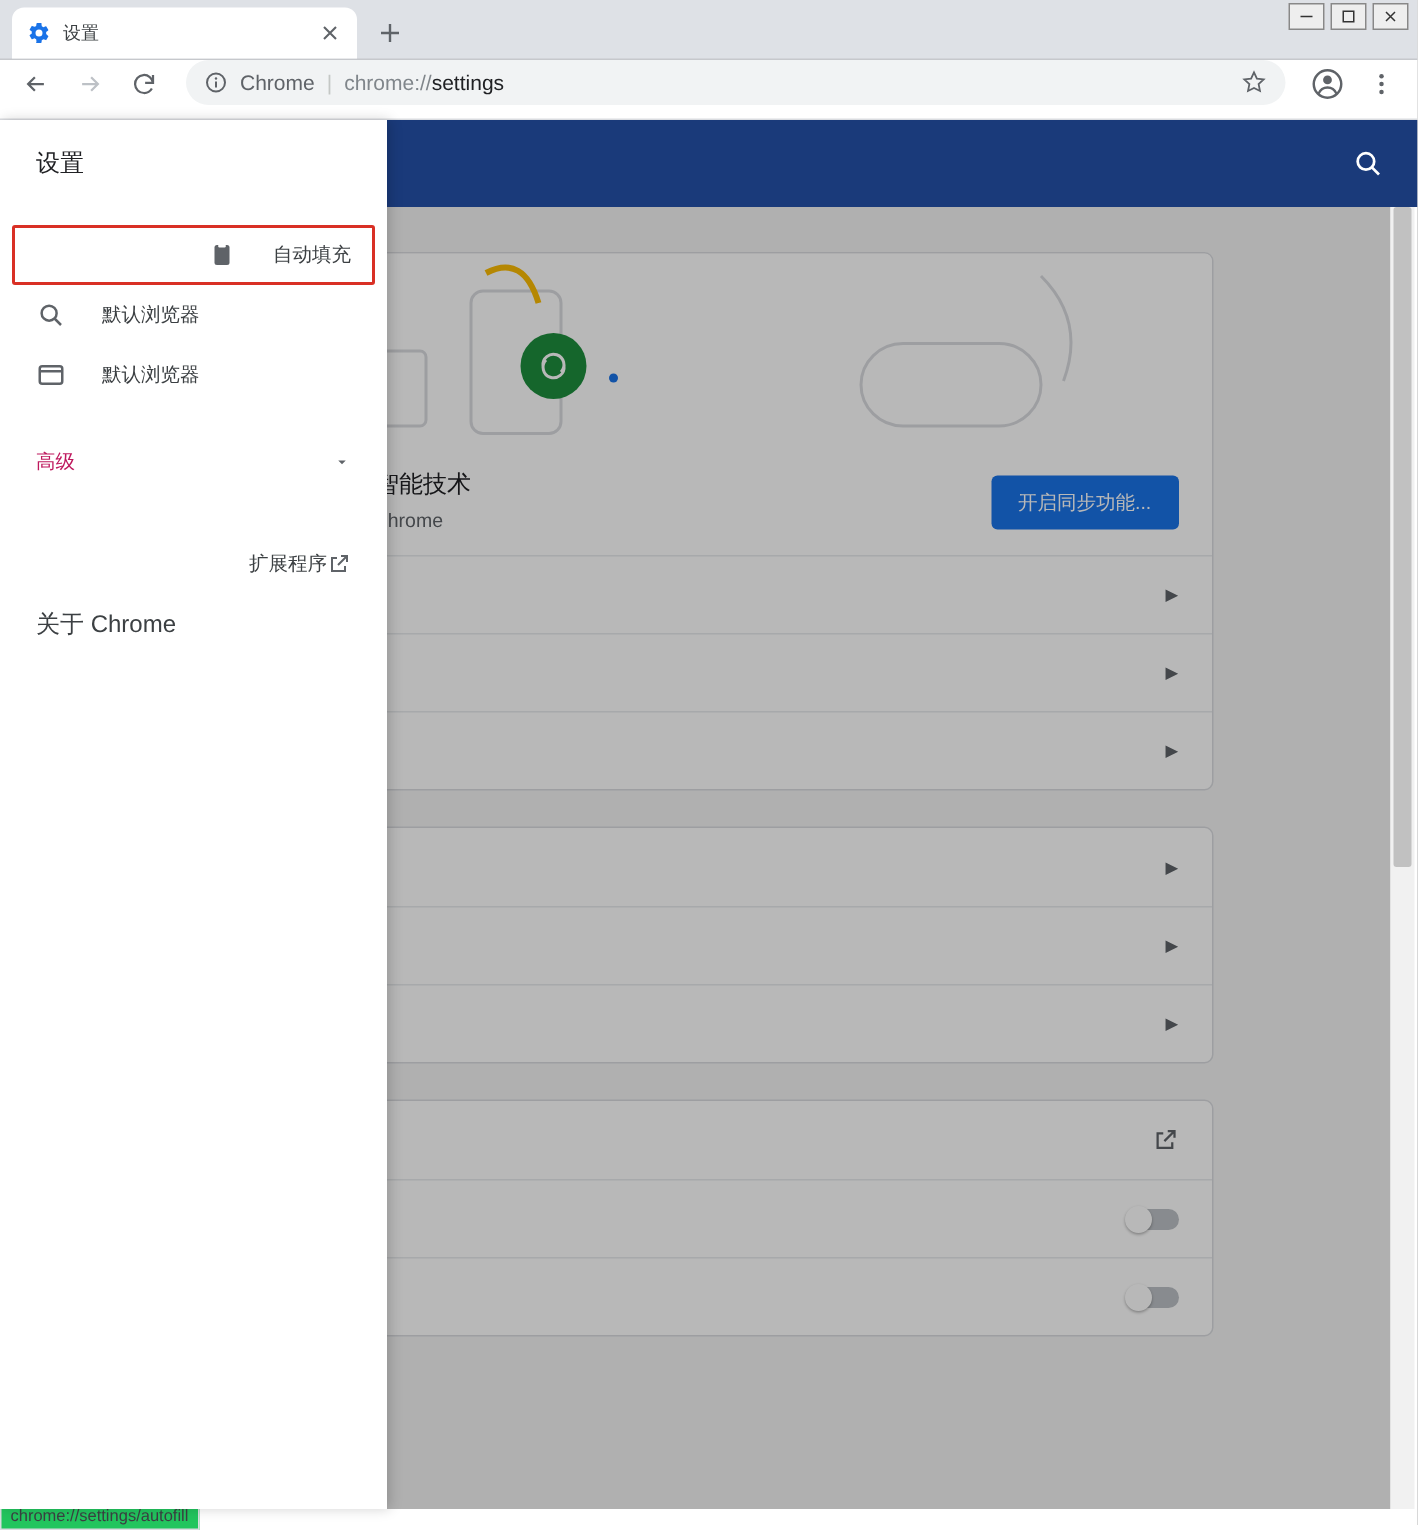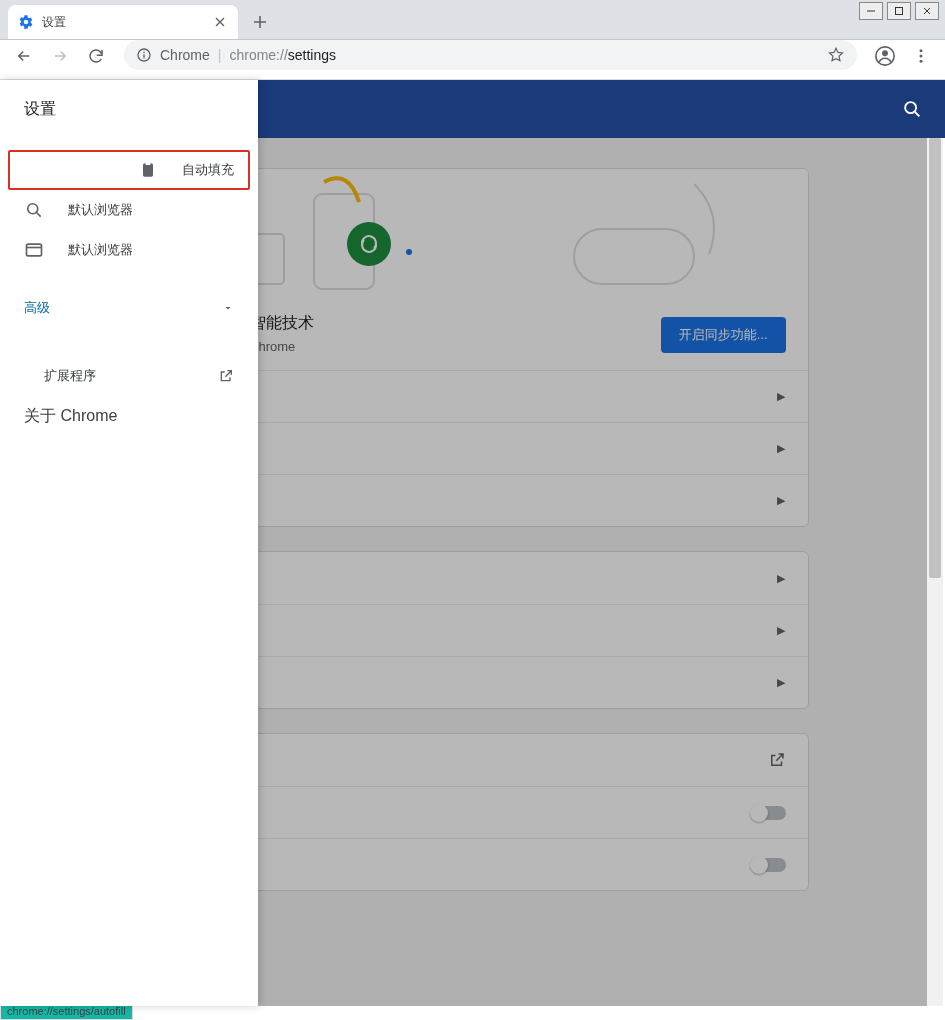--- a/index.html
+++ b/index.html
@@ -32,22 +32,22 @@
 .blue-header { position: absolute; left: 0; right: 0; top: 80px; height: 58px; background: #1a3a7a; display: flex; align-items: center; justify-content: flex-end; padding-right: 22px; }
 .search-icon-hdr { color: #fff; width: 22px; height: 22px; }
 
 
 .drawer { position: absolute; left: 0; top: 80px; bottom: 14px; width: 258px; background: #fff; box-shadow: 2px 0 8px rgba(0,0,0,0.18); z-index: 10; display: flex; flex-direction: column; }
 .drawer-title { height: 58px; display: flex; align-items: center; padding: 0 24px; font-size: 16px; color: #202124; }
 .drawer-body { padding-top: 12px; }
 .nav-item { height: 40px; display: flex; align-items: center; padding: 0 24px; font-size: 13px; color: #3c4043; gap: 24px; cursor: pointer; }
 .nav-item .ico { width: 20px; height: 20px; color: #5f6368; display: flex; align-items: center; justify-content: center; }
 .nav-item.highlighted { outline: 2px solid #d93025; outline-offset: -2px; margin: 0 8px; padding: 0 16px; border-radius: 2px; justify-content: flex-end; }
-.nav-adv { height: 40px; display: flex; align-items: center; justify-content: space-between; padding: 0 24px; font-size: 13px; color: #0369a1; }
-.nav-ext { height: 40px; display: flex; align-items: center; justify-content: space-between; padding: 0 24px; font-size: 13px; color: #3c4043; margin-left: 20px; }
+.nav-adv { height: 40px; display: flex; align-items: center; justify-content: space-between; padding: 0 24px; font-size: 13px; color: #be185d; }
+.nav-ext { height: 40px; display: flex; align-items: center; justify-content: flex-end; padding: 0 24px; font-size: 13px; color: #3c4043; margin-left: 20px; }
 .nav-about { height: 40px; display: flex; align-items: center; padding: 0 24px; font-size: 16px; color: #3c4043; }
 
 
 .content-wrap { position: absolute; left: 0; right: 18px; top: 138px; bottom: 14px; background: #f4f4f4; overflow: hidden; }
 .overlay-dim { position: absolute; inset: 0; background: rgba(0,0,0,0.28); z-index: 5; pointer-events: none; }
 .content-inner { padding: 30px 0 0 0; }
 .card, .row-card { width: 690px; margin: 0 auto 24px; background: #fff; border-radius: 6px; border: 1px solid #dadce0; overflow: hidden; }
 .hero { height: 130px; background: #fff; position: relative; display: flex; align-items: center; justify-content: center; }
 .hero svg { }
 .sync-row { display: flex; align-items: center; justify-content: space-between; padding: 14px 22px; }
@@ -59,21 +59,21 @@
 .chev { color: #5f6368; font-size: 11px; }
 .openext { color: #5f6368; }
 .toggle { width: 34px; height: 14px; background: #bdc1c6; border-radius: 7px; position: relative; }
 .toggle::after { content: ''; position: absolute; width: 18px; height: 18px; background: #fff; border-radius: 50%; top: -2px; left: -2px; box-shadow: 0 1px 2px rgba(0,0,0,0.3); }
 
 
 .vscroll { position: absolute; right: 2px; top: 138px; bottom: 14px; width: 16px; background: #f1f1f1; }
 .vscroll-thumb { position: absolute; left: 2px; right: 2px; top: 0; height: 440px; background: #c1c1c1; border-radius: 2px; }
 
 
-.statusbar { position: absolute; left: 0; bottom: 0; height: 18px; background: #14b8a6; border: 1px solid #dadce0; padding: 0 6px; font-size: 11px; color: #3c4043; display: flex; align-items: center; }
+.statusbar { position: absolute; left: 0; bottom: 0; height: 18px; background: #22c55e; border: 1px solid #dadce0; padding: 0 6px; font-size: 11px; color: #3c4043; display: flex; align-items: center; }
 
 svg { display: block; }
 </style>
 </head>
 <body>
 
 <div class="win-frame">
   <div class="win-btn">
     <svg width="10" height="10" viewBox="0 0 10 10">
         <line x1="1" y1="5" x2="9" y2="5" stroke="#333" stroke-width="1"></line>

